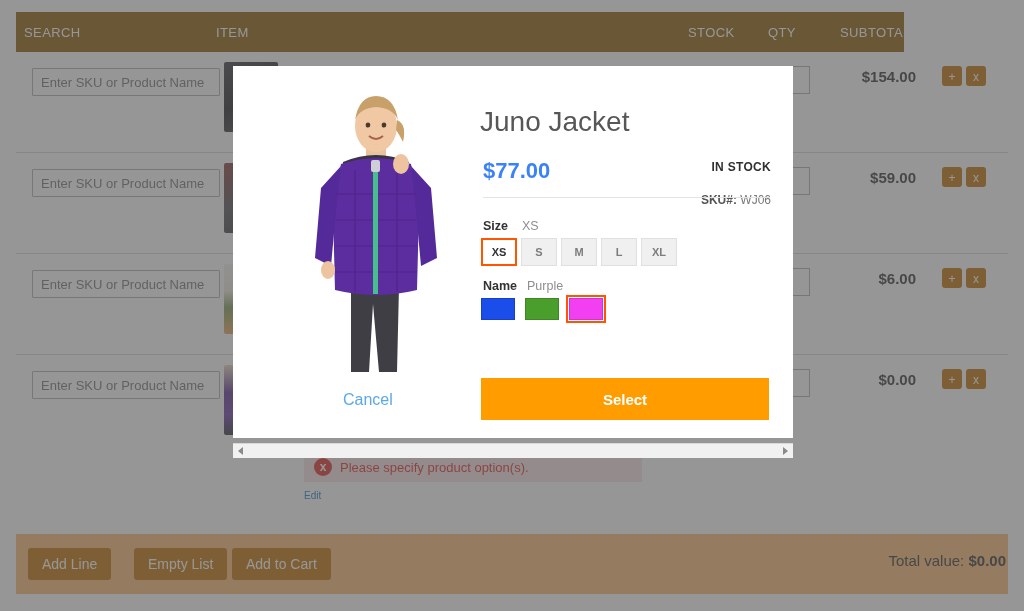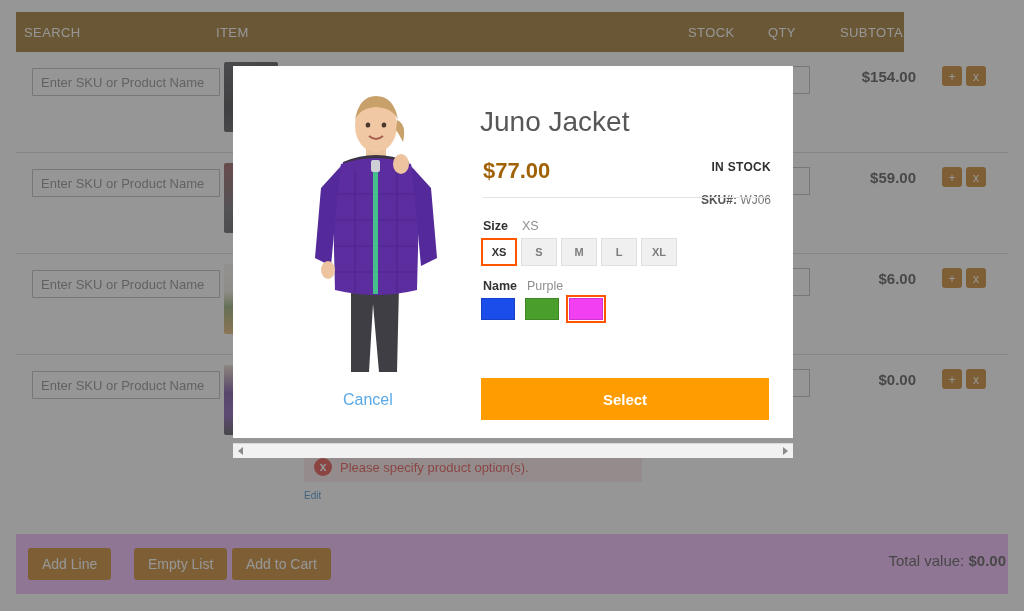--- a/index.html
+++ b/index.html
@@ -58,21 +58,21 @@
     box-sizing:border-box;
   }
   .err-ico{width:18px;height:18px;border-radius:50%;background:#e02b27;color:#fff;
     font-size:12px;line-height:18px;text-align:center;font-weight:bold;}
   .err-txt{font-size:13px;color:#e02b27;}
   .edit-link{position:absolute;left:304px;top:490px;font-size:10px;color:#1979c3;
     text-decoration:none;cursor:pointer;}
 
   .footer{
     position:absolute;left:16px;top:534px;width:992px;height:60px;
-    background:#f0abfc;
+    background:#fdba74;
   }
   .fbtn{
     position:absolute;top:14px;height:32px;padding:0 14px;border:none;border-radius:3px;
     background:#c07000;color:#fff;font-size:14px;cursor:pointer;
     font-family:"Liberation Sans", sans-serif;
   }
   .fbtn.b1{left:12px;}
   .fbtn.b2{left:118px;}
   .fbtn.b3{left:216px;}
   .total{position:absolute;right:2px;top:18px;font-size:15px;color:#303030;}
@@ -86,21 +86,21 @@
     position:absolute;left:233px;top:66px;width:560px;height:372px;
     background:#ffffff;box-sizing:border-box;overflow:hidden;
   }
   .modal-inner{position:absolute;inset:0;}
   .prod-img{
     position:absolute;left:48px;top:24px;width:190px;height:285px;
   }
   .prod-img svg{display:block;width:190px;height:285px;}
 
   .prod-title{position:absolute;left:247px;top:40px;font-size:28px;color:#575757;font-weight:300;}
-  .prod-price{position:absolute;left:250px;top:92px;font-size:22px;font-weight:bold;color:#a16207;}
+  .prod-price{position:absolute;left:250px;top:92px;font-size:22px;font-weight:bold;color:#3b82f6;}
   .stock{position:absolute;right:22px;top:94px;font-size:12px;font-weight:bold;color:#303030;letter-spacing:.3px;padding-left:42px;}
   .sku{position:absolute;right:22px;top:114px;font-size:12px;color:#777;margin-top:13px;}
   .sku b{color:#555;font-weight:bold;}
   .divider{position:absolute;left:250px;top:131px;width:287px;height:1px;background:#e3e3e3;}
 
   .opt-label{position:absolute;font-size:12.5px;font-weight:bold;color:#333;}
   .opt-value{position:absolute;font-size:12.5px;color:#8f8f8f;}
   .lbl-size{left:250px;top:153px;}
   .val-size{left:289px;top:153px;}
   .lbl-color{left:250px;top:213px;}

